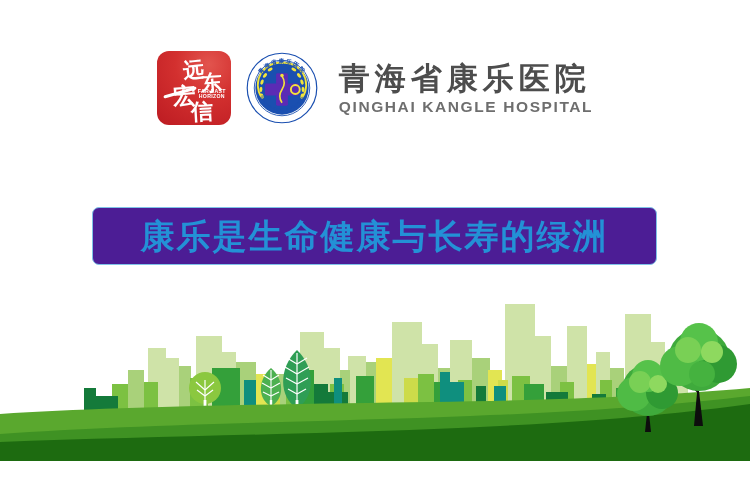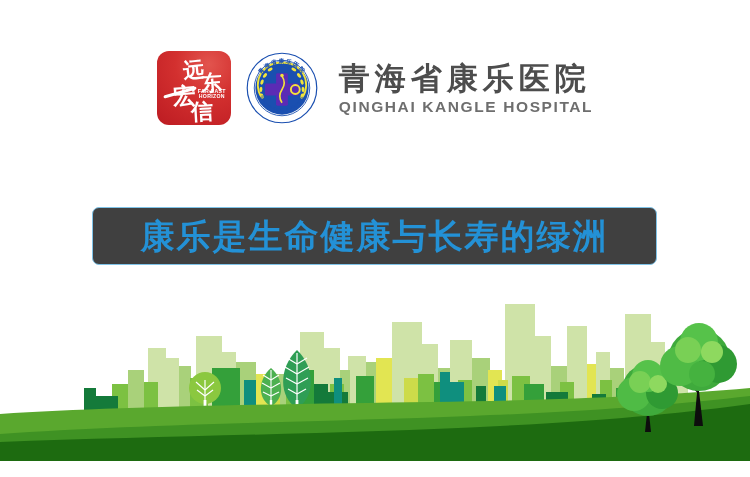--- a/index.html
+++ b/index.html
@@ -47,21 +47,21 @@
   }
   .name-en{
     font-family:"Liberation Sans",sans-serif;
     font-size:15.5px;font-weight:bold;color:#6e6e6e;letter-spacing:1.6px;
     margin-top:4px;line-height:1;
   }
 
   
   .headline-box{
     position:absolute;left:92px;top:207px;width:565px;height:58px;
-    border:1px solid #7fc3e8;border-radius:7px;background:#404040;
+    border:1px solid #7fc3e8;border-radius:7px;background:#4c1d95;
     display:flex;align-items:center;justify-content:center;box-sizing:border-box;
   }
   .headline-text{
     font-family:"DejaVu Serif","Liberation Serif",serif;
     font-size:34px;font-weight:bold;color:#2391d6;letter-spacing:2px;
     white-space:nowrap;line-height:1;
   }
 
   
   .scenery{position:absolute;left:0;bottom:16px;width:750px;height:165px;}

